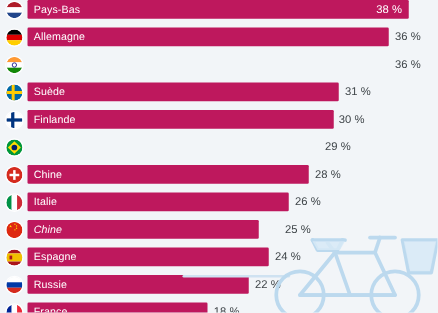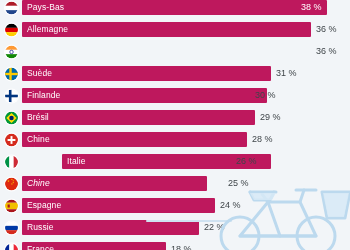--- a/index.html
+++ b/index.html
@@ -161,40 +161,37 @@
             <g clip-path="url(#c)">
               <rect width="12" height="12" fill="#fff"></rect>
               <rect x="3.6" width="2.4" height="12" fill="#003580"></rect>
               <rect y="4.8" width="12" height="2.4" fill="#003580"></rect>
             </g>
           </svg>
         </span>
         <div class="bar" style="width: 245px;">
           <span class="bar-label">Finlande</span>
         </div>
-        <span class="value" style="left: 255px;">30 %</span>
+        <span class="value" style="left: 271px;">30 %</span>
       </div>
       <div class="row">
         <span class="flag">
           <svg viewBox="0 0 12 12" xmlns="http://www.w3.org/2000/svg">
             <defs>
               <clipPath id="c">
                 <circle cx="6" cy="6" r="6"></circle>
               </clipPath>
             </defs>
             <g clip-path="url(#c)">
               <rect width="12" height="12" fill="#009739"></rect>
               <path d="M6 1.4 L10.8 6 L6 10.6 L1.2 6 Z" fill="#fedd00"></path>
               <circle cx="6" cy="6" r="2.1" fill="#012169"></circle>
             </g>
           </svg>
         </span>
-        <div class="bar" style="width: 233px;">
-          <span class="bar-label">Brésil</span>
-        </div>
         <span class="value" style="left: 260px;">29 %</span>
       </div>
       <div class="row">
         <span class="flag">
           <svg viewBox="0 0 12 12" xmlns="http://www.w3.org/2000/svg">
             <defs>
               <clipPath id="c">
                 <circle cx="6" cy="6" r="6"></circle>
               </clipPath>
             </defs>
@@ -218,21 +215,21 @@
                 <circle cx="6" cy="6" r="6"></circle>
               </clipPath>
             </defs>
             <g clip-path="url(#c)">
               <rect width="4" height="12" fill="#009246"></rect>
               <rect x="4" width="4" height="12" fill="#fff"></rect>
               <rect x="8" width="4" height="12" fill="#ce2b37"></rect>
             </g>
           </svg>
         </span>
-        <div class="bar" style="width: 209px; margin-left: 40px;">
+        <div class="bar" style="width: 209px;">
           <span class="bar-label">Italie</span>
         </div>
         <span class="value" style="left: 236px;">26 %</span>
       </div>
       <div class="row">
         <span class="flag">
           <svg viewBox="0 0 12 12" xmlns="http://www.w3.org/2000/svg">
             <defs>
               <clipPath id="c">
                 <circle cx="6" cy="6" r="6"></circle>

